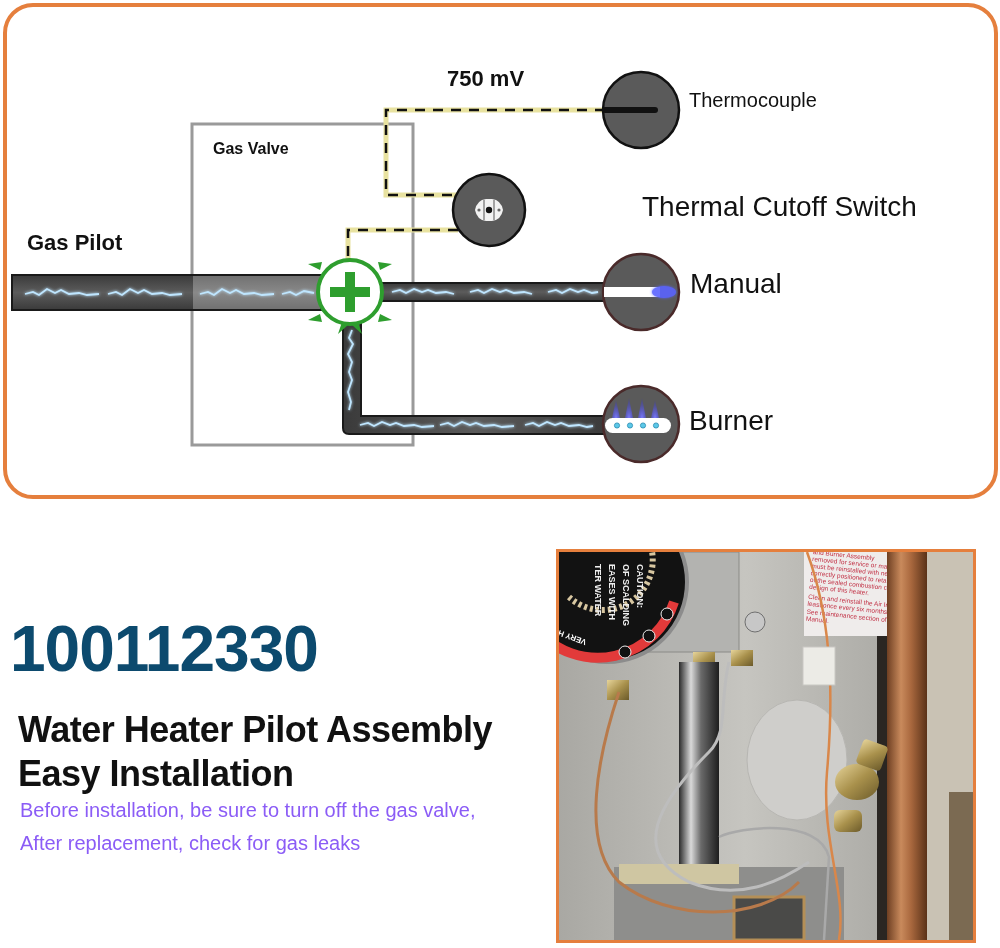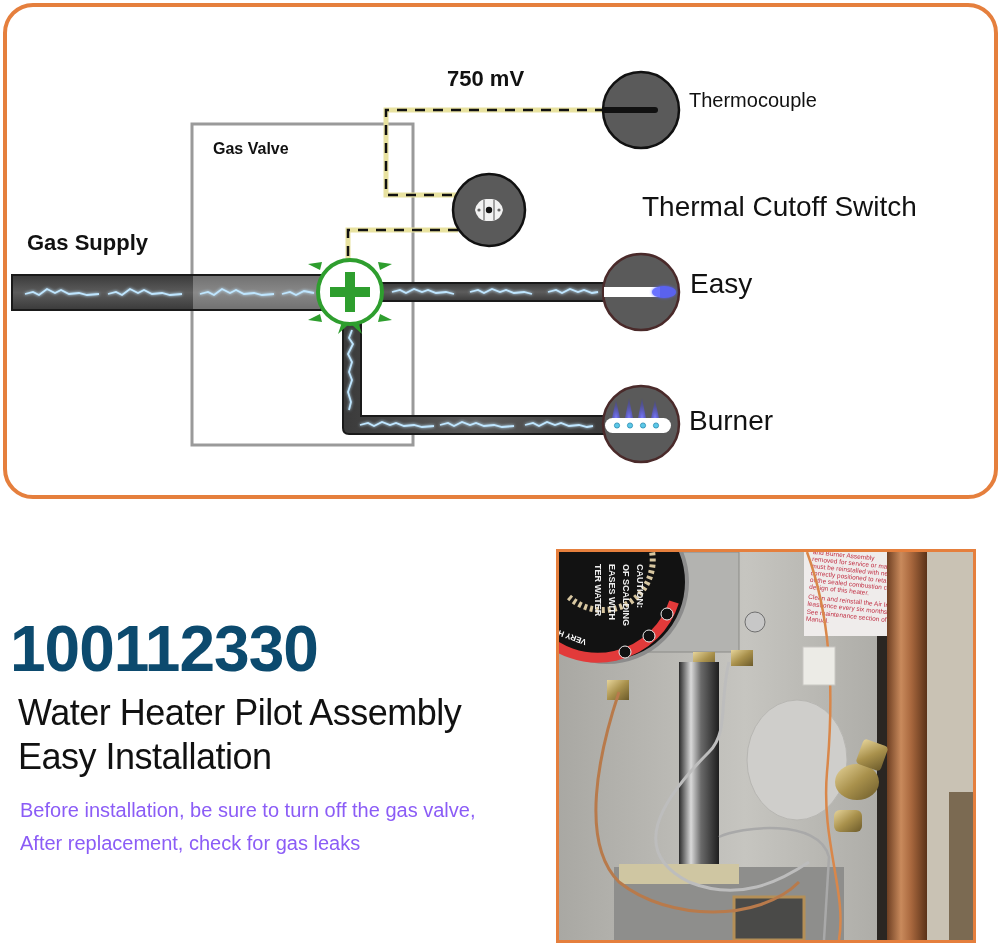--- a/index.html
+++ b/index.html
@@ -2,21 +2,21 @@
 <html><head>
 <meta charset="utf-8">
 <style>
   html, body { margin: 0; padding: 0; background: #ffffff; }
   body { width: 1000px; height: 948px; position: relative; overflow: hidden; font-family: "Liberation Sans", sans-serif; }
   .diagram-frame { position: absolute; left: 3px; top: 3px; width: 987px; height: 488px; border: 4px solid #E57F3D; border-radius: 30px; box-sizing: content-box; }
   svg.diagram { position: absolute; left: 0; top: 0; }
   .label { position: absolute; color: #111; white-space: nowrap; }
   .bold { font-weight: bold; }
   .part-number { position: absolute; left: 10px; top: 612px; font-size: 64px; font-weight: bold; color: #0c4a6e; letter-spacing: -1px; }
-  .title-line { position: absolute; left: 18px; font-size: 36px; font-weight: normal; color: #111; letter-spacing: -0.5px; }
+  .title-line { position: absolute; left: 18px; font-size: 36px; font-weight: bold; color: #111; letter-spacing: -0.5px; margin-top: 17px; }
   .desc-line { position: absolute; left: 20px; font-size: 20px; color: #8b5cf6; }
   .photo-frame { position: absolute; left: 556px; top: 549px; width: 414px; height: 388px; border: 3px solid #E57F3D; overflow: hidden; background: #b9b8b3; }
 </style>
 </head>
 <body>
 
 <div class="diagram-frame"></div>
 
 <svg class="diagram" width="1000" height="500">
   <defs>
@@ -120,24 +120,24 @@
     <rect x="605" y="418" width="66" height="15" rx="7.5" fill="#ffffff"></rect>
     <circle cx="617" cy="425.5" r="2.6" fill="#5cc8e8" stroke="#2a8ab0" stroke-width="0.8"></circle>
     <circle cx="630" cy="425.5" r="2.6" fill="#5cc8e8" stroke="#2a8ab0" stroke-width="0.8"></circle>
     <circle cx="643" cy="425.5" r="2.6" fill="#5cc8e8" stroke="#2a8ab0" stroke-width="0.8"></circle>
     <circle cx="656" cy="425.5" r="2.6" fill="#5cc8e8" stroke="#2a8ab0" stroke-width="0.8"></circle>
   </g>
 </svg>
 
 <div class="label bold" style="left:447px; top:66px; font-size:22px;">750 mV</div>
 <div class="label bold" style="left:213px; top:140px; font-size:16px;">Gas Valve</div>
-<div class="label bold" style="left:27px; top:230px; font-size:22px;">Gas Supply</div>
+<div class="label bold" style="left:27px; top:230px; font-size:22px;">Gas Pilot</div>
 <div class="label" style="left:689px; top:89px; font-size:20px;">Thermocouple</div>
 <div class="label" style="left:610px; top:191px; font-size:28px;margin-left:32px;">Thermal Cutoff Switch</div>
-<div class="label" style="left:690px; top:268px; font-size:28px;">Easy</div>
+<div class="label" style="left:690px; top:268px; font-size:28px;">Manual</div>
 <div class="label" style="left:689px; top:405px; font-size:28px;text-align:right;">Burner</div>
 
 <div class="part-number">100112330</div>
 <div class="title-line" style="top:692px;">Water Heater Pilot Assembly</div>
 <div class="title-line" style="top:736px;">Easy Installation</div>
 <div class="desc-line" style="top:799px;">Before installation, be sure to turn off the gas valve,</div>
 <div class="desc-line" style="top:832px;">After replacement, check for gas leaks</div>
 
 <div class="photo-frame">
   <svg width="414" height="388" viewBox="0 0 414 388">

